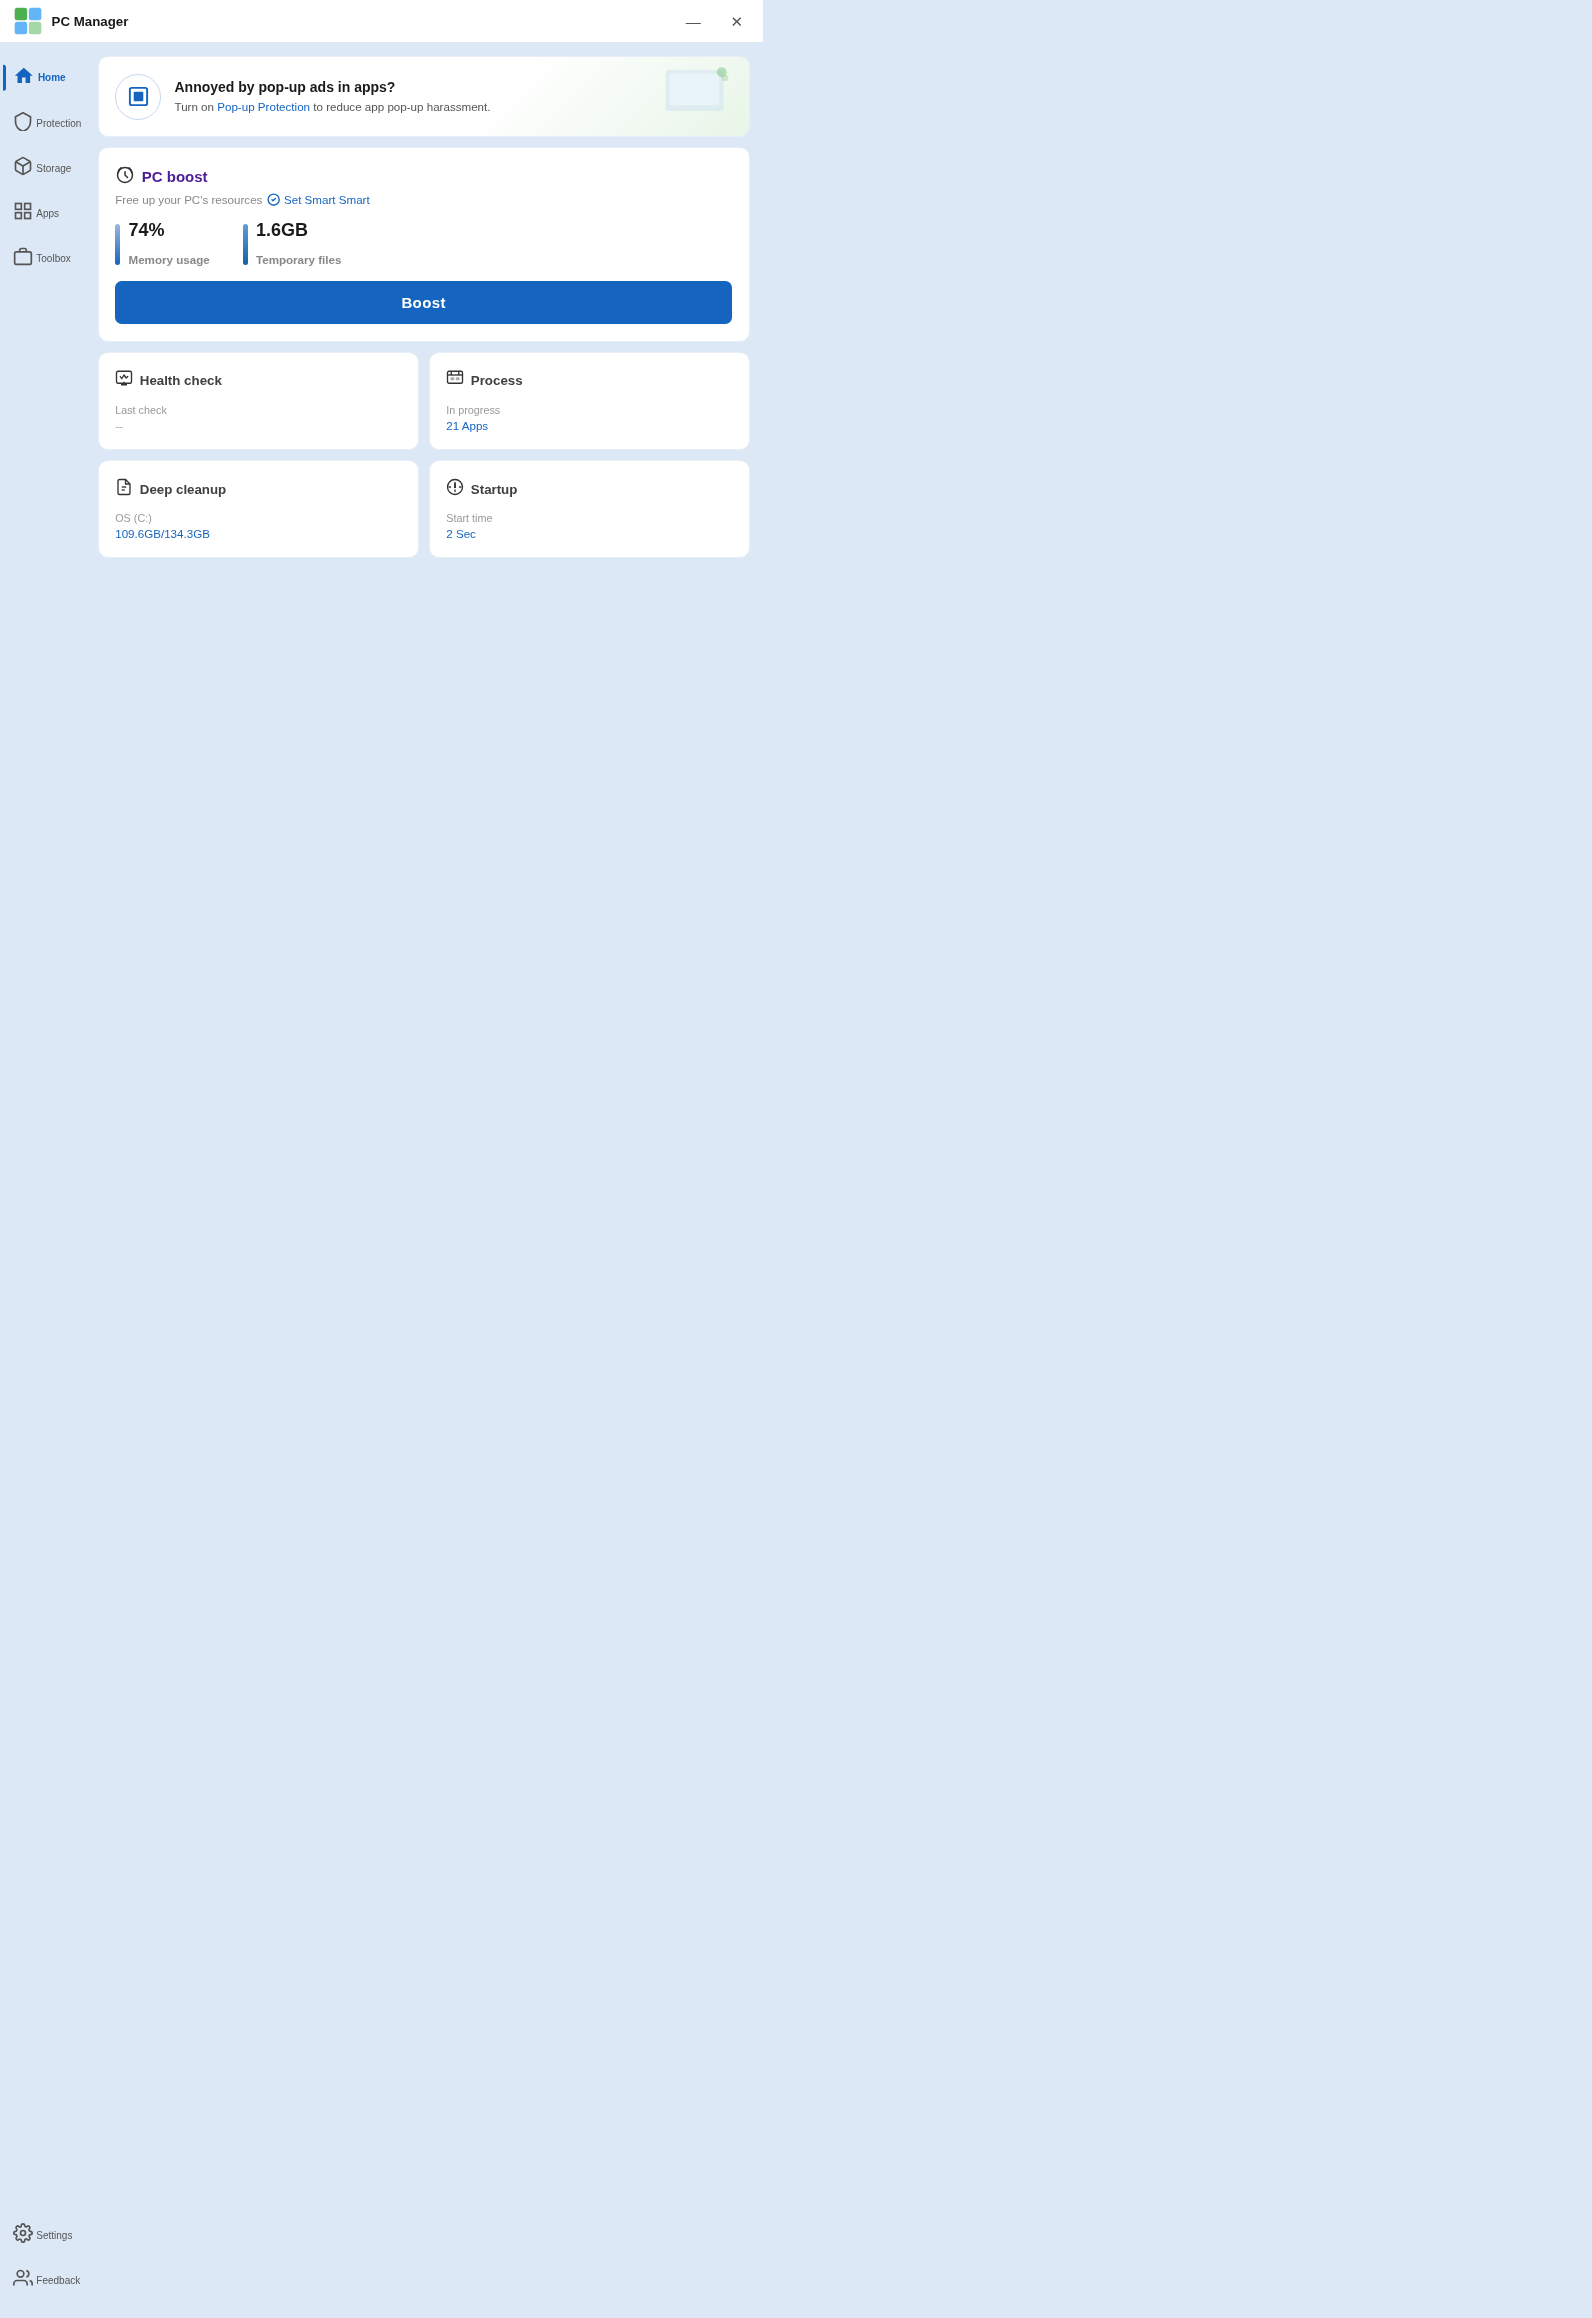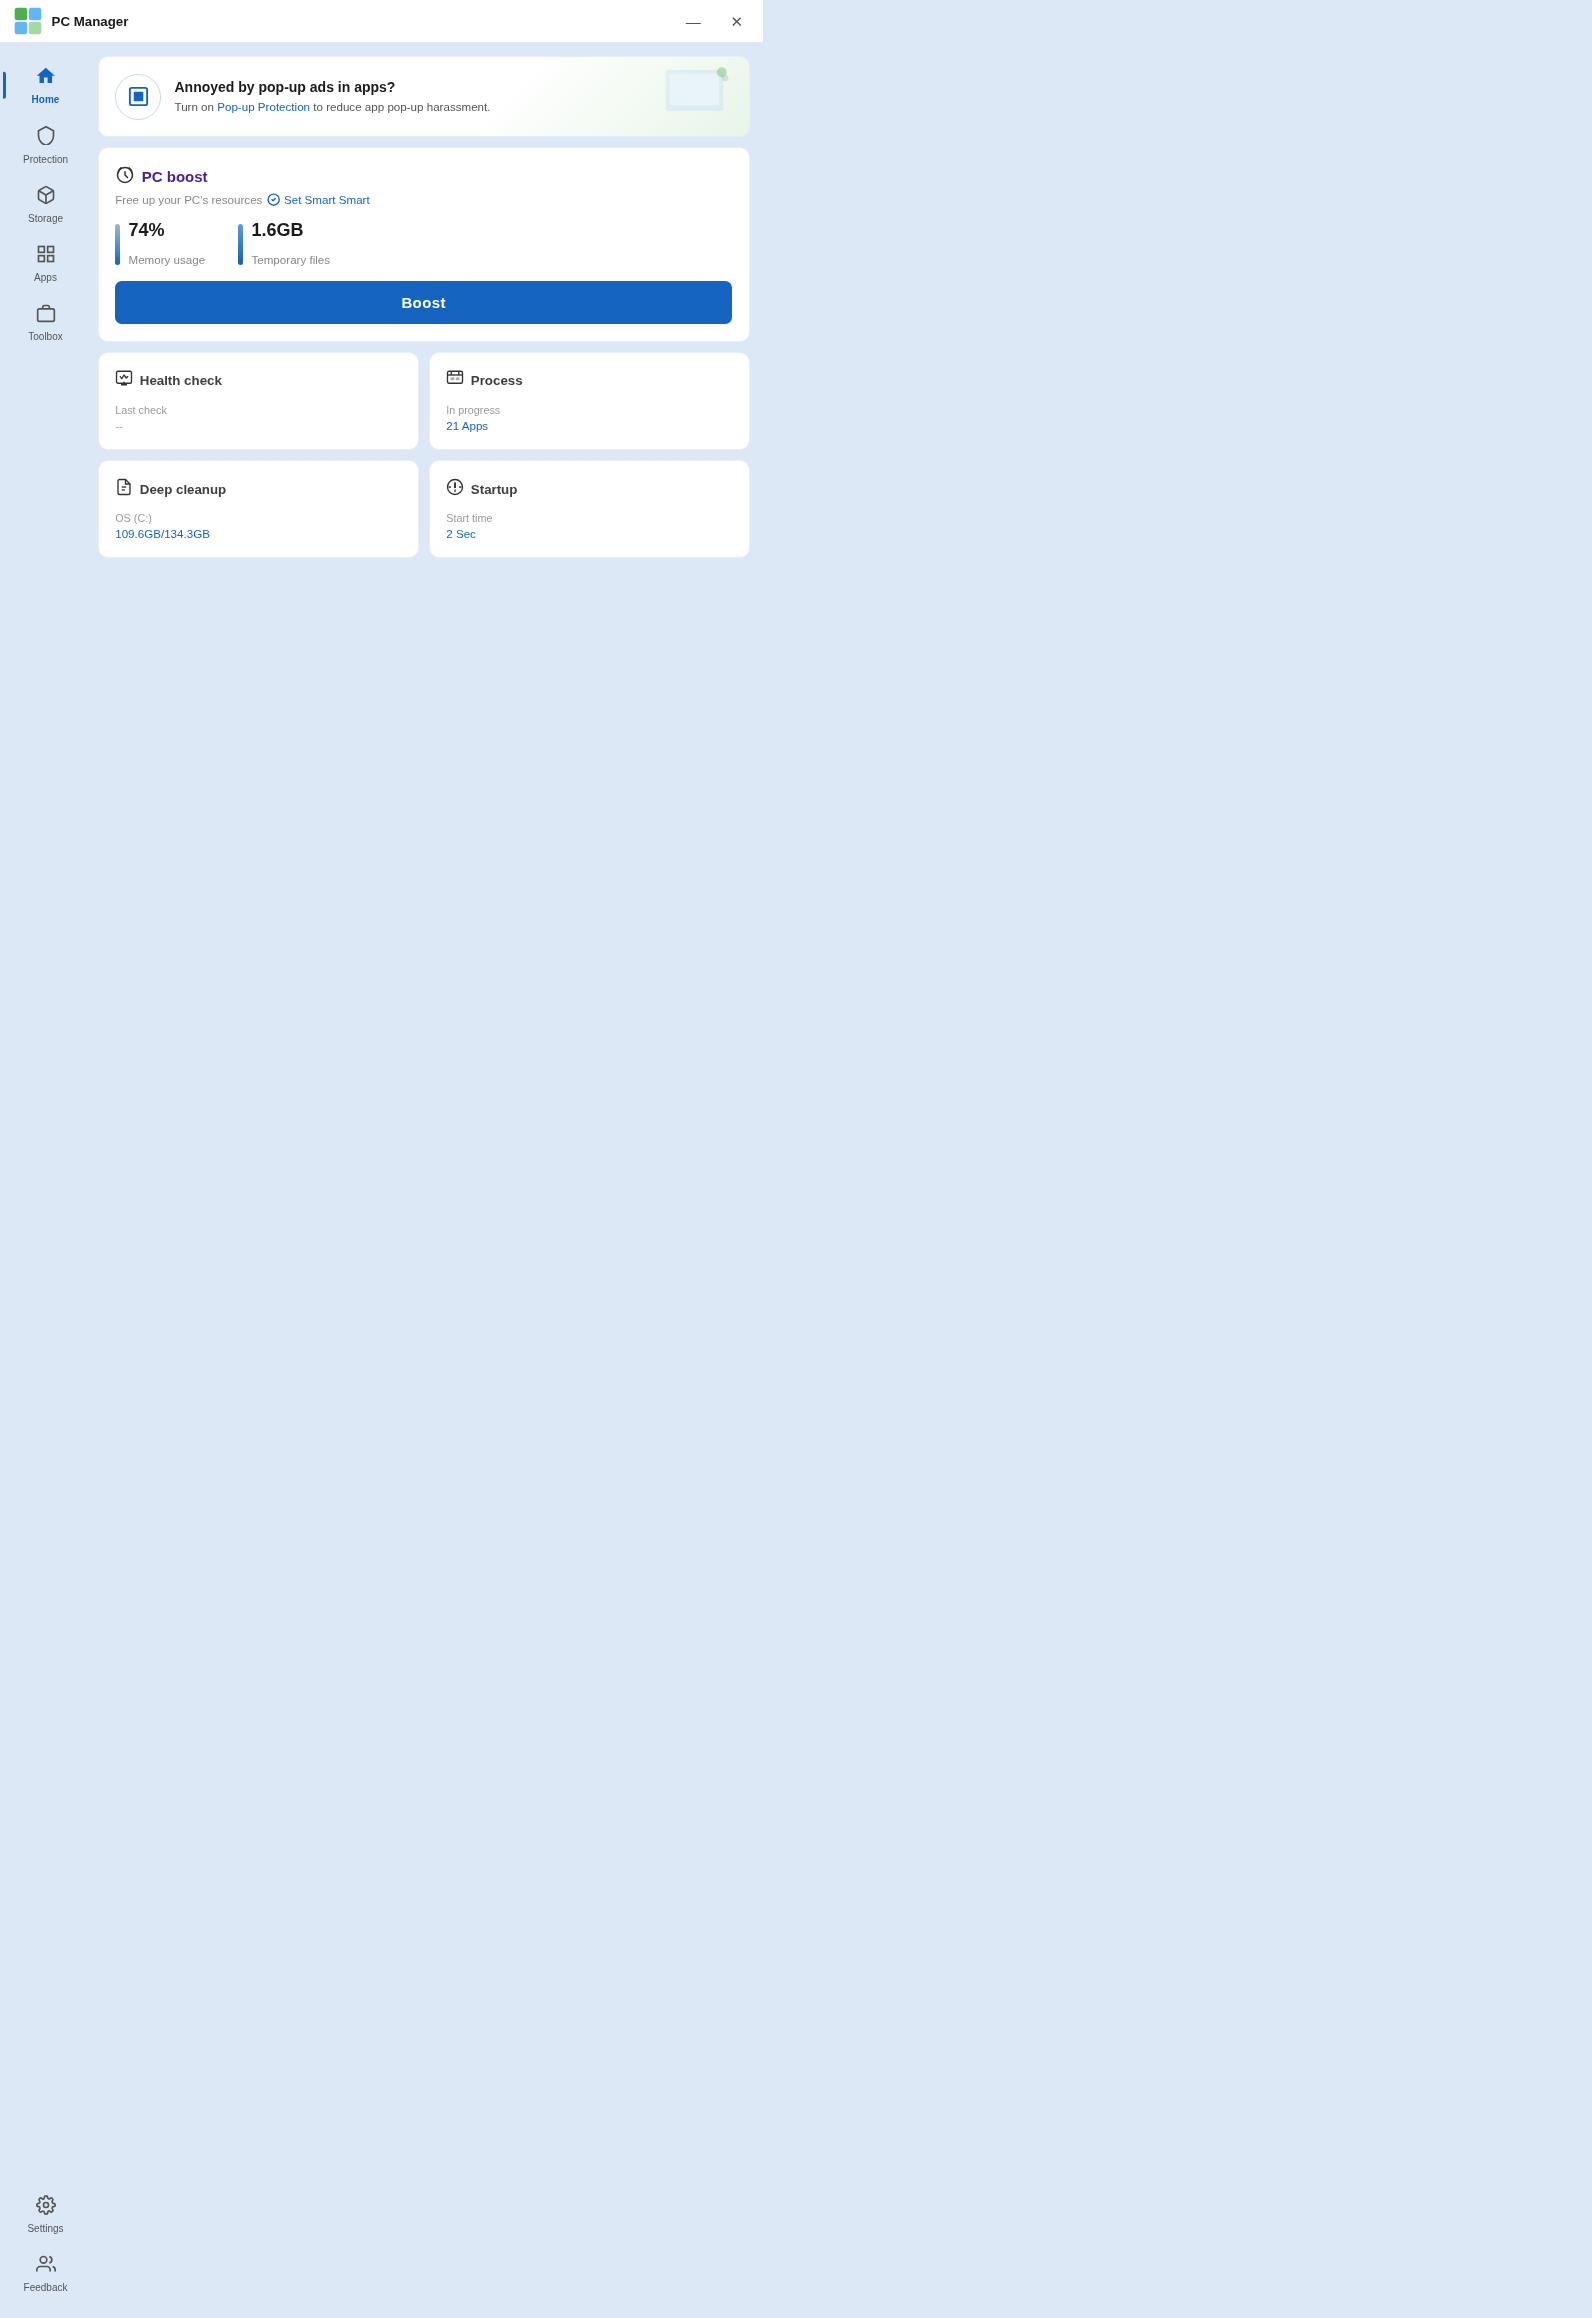--- a/index.html
+++ b/index.html
@@ -60,28 +60,27 @@
       background: #dce8f5;
       display: flex;
       flex-direction: column;
       align-items: center;
       padding-top: 13.3px;
       gap: 3.3px;
     }
     .sidebar-item {
       width: 75px;
       display: flex;
-      flex-direction: column;
+      flex-direction: row;
       align-items: center;
       padding: 8.3px 5px;
       border-radius: 6.6px;
       cursor: pointer;
       gap: 3.3px;
       position: relative;
-      justify-content: space-between;
     }
     .sidebar-item.active {
       color: #1565c0;
     }
     .sidebar-item.active::before {
       content: '';
       position: absolute;
       left: -5px;
       top: 50%;
       transform: translateY(-50%);
@@ -219,20 +218,21 @@
     }
     .stat-value {
       font-size: 18px;
       font-weight: 700;
       color: #1a1a1a;
     }
     .stat-label {
       font-size: 11.6px;
       color: #888;
       margin-top: 12px;
+      font-weight: bold;
     }
     .boost-btn {
       width: 100%;
       padding: 13.3px;
       background: #1565c0;
       color: #fff;
       border: none;
       border-radius: 6.6px;
       font-size: 15px;
       font-weight: 700;

